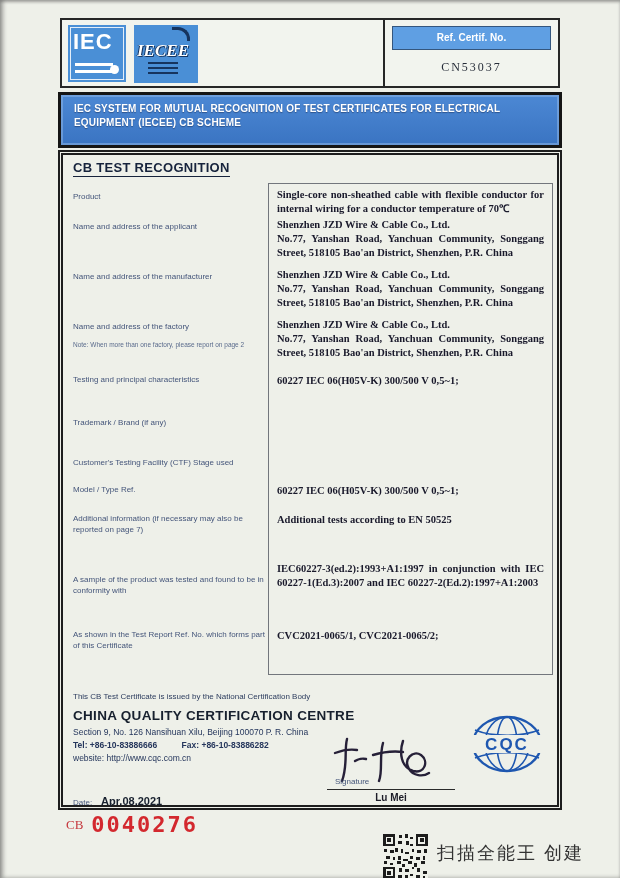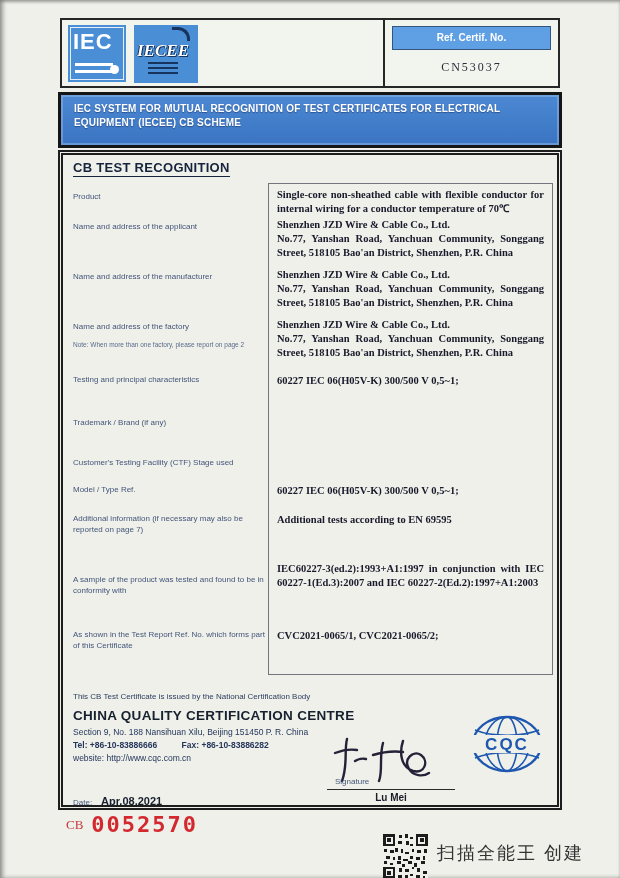--- a/index.html
+++ b/index.html
@@ -125,28 +125,28 @@
       <div class="fvalue" style="top:84px;">
         <span class="co-name">Shenzhen JZD Wire &amp; Cable Co., Ltd.</span>
         <span>No.77, Yanshan Road, Yanchuan Community, Songgang Street, 518105 Bao'an District, Shenzhen, P.R. China</span>
       </div>
       <div class="fvalue" style="top:134px;">
         <span class="co-name">Shenzhen JZD Wire &amp; Cable Co., Ltd.</span>
         <span>No.77, Yanshan Road, Yanchuan Community, Songgang Street, 518105 Bao'an District, Shenzhen, P.R. China</span>
       </div>
       <div class="fvalue" style="top:190px;text-align:left;">60227 IEC 06(H05V-K) 300/500 V 0,5~1;</div>
       <div class="fvalue" style="top:300px;text-align:left;">60227 IEC 06(H05V-K) 300/500 V 0,5~1;</div>
-      <div class="fvalue" style="top:329px;text-align:left;">Additional tests according to EN 69595</div>
+      <div class="fvalue" style="top:329px;text-align:left;">Additional tests according to EN 50525</div>
       <div class="fvalue" style="top:378px;">IEC60227-3(ed.2):1993+A1:1997 in conjunction with IEC 60227-1(Ed.3):2007 and IEC 60227-2(Ed.2):1997+A1:2003</div>
       <div class="fvalue" style="top:445px;text-align:left;">CVC2021-0065/1, CVC2021-0065/2;</div>
     </div>
 
     <div class="issued-by">This CB Test Certificate is issued by the National Certification Body</div>
     <div class="centre-name">CHINA QUALITY CERTIFICATION CENTRE</div>
-    <div class="centre-addr">Section 9, No. 188 Nansihuan Xilu, Beijing 151450 P. R. China</div>
+    <div class="centre-addr">Section 9, No. 126 Nansihuan Xilu, Beijing 100070 P. R. China</div>
     <div class="centre-telfax">
       <span>Tel: +86-10-83886666</span>
       <span class="fax">Fax: +86-10-83886282</span>
     </div>
     <div class="centre-web">website: http://www.cqc.com.cn</div>
 
     <div class="cqc-logo">
       <svg width="95" height="62" viewBox="0 0 95 62">
         <ellipse cx="47" cy="31" rx="34" ry="27" fill="none" stroke="#1e57b0" stroke-width="2.4"></ellipse>
         <ellipse cx="47" cy="31" rx="22" ry="27" fill="none" stroke="#1e57b0" stroke-width="1.6"></ellipse>
@@ -172,21 +172,21 @@
     </div>
     <div class="sig-label">Signature</div>
     <div class="sig-line"></div>
     <div class="sig-name">Lu Mei</div>
 
     <div class="date-label">Date:</div>
     <div class="date-value">Apr.08,2021</div>
   </div>
 
   <div class="cb-stamp">
-    <span class="cb-prefix">CB</span><span class="cb-number">0052570</span>
+    <span class="cb-prefix">CB</span><span class="cb-number">0040276</span>
   </div>
 
   <div class="qr">
     <svg width="45" height="45" viewBox="0 0 33 33" shape-rendering="crispEdges">
       <rect width="33" height="33" fill="#eef0e9"></rect>
       <g fill="#1c1c1c">
         <rect x="0" y="0" width="9" height="2"></rect>
           <rect x="0" y="0" width="2" height="9"></rect>
           <rect x="7" y="0" width="2" height="9"></rect>
           <rect x="0" y="7" width="9" height="2"></rect>

